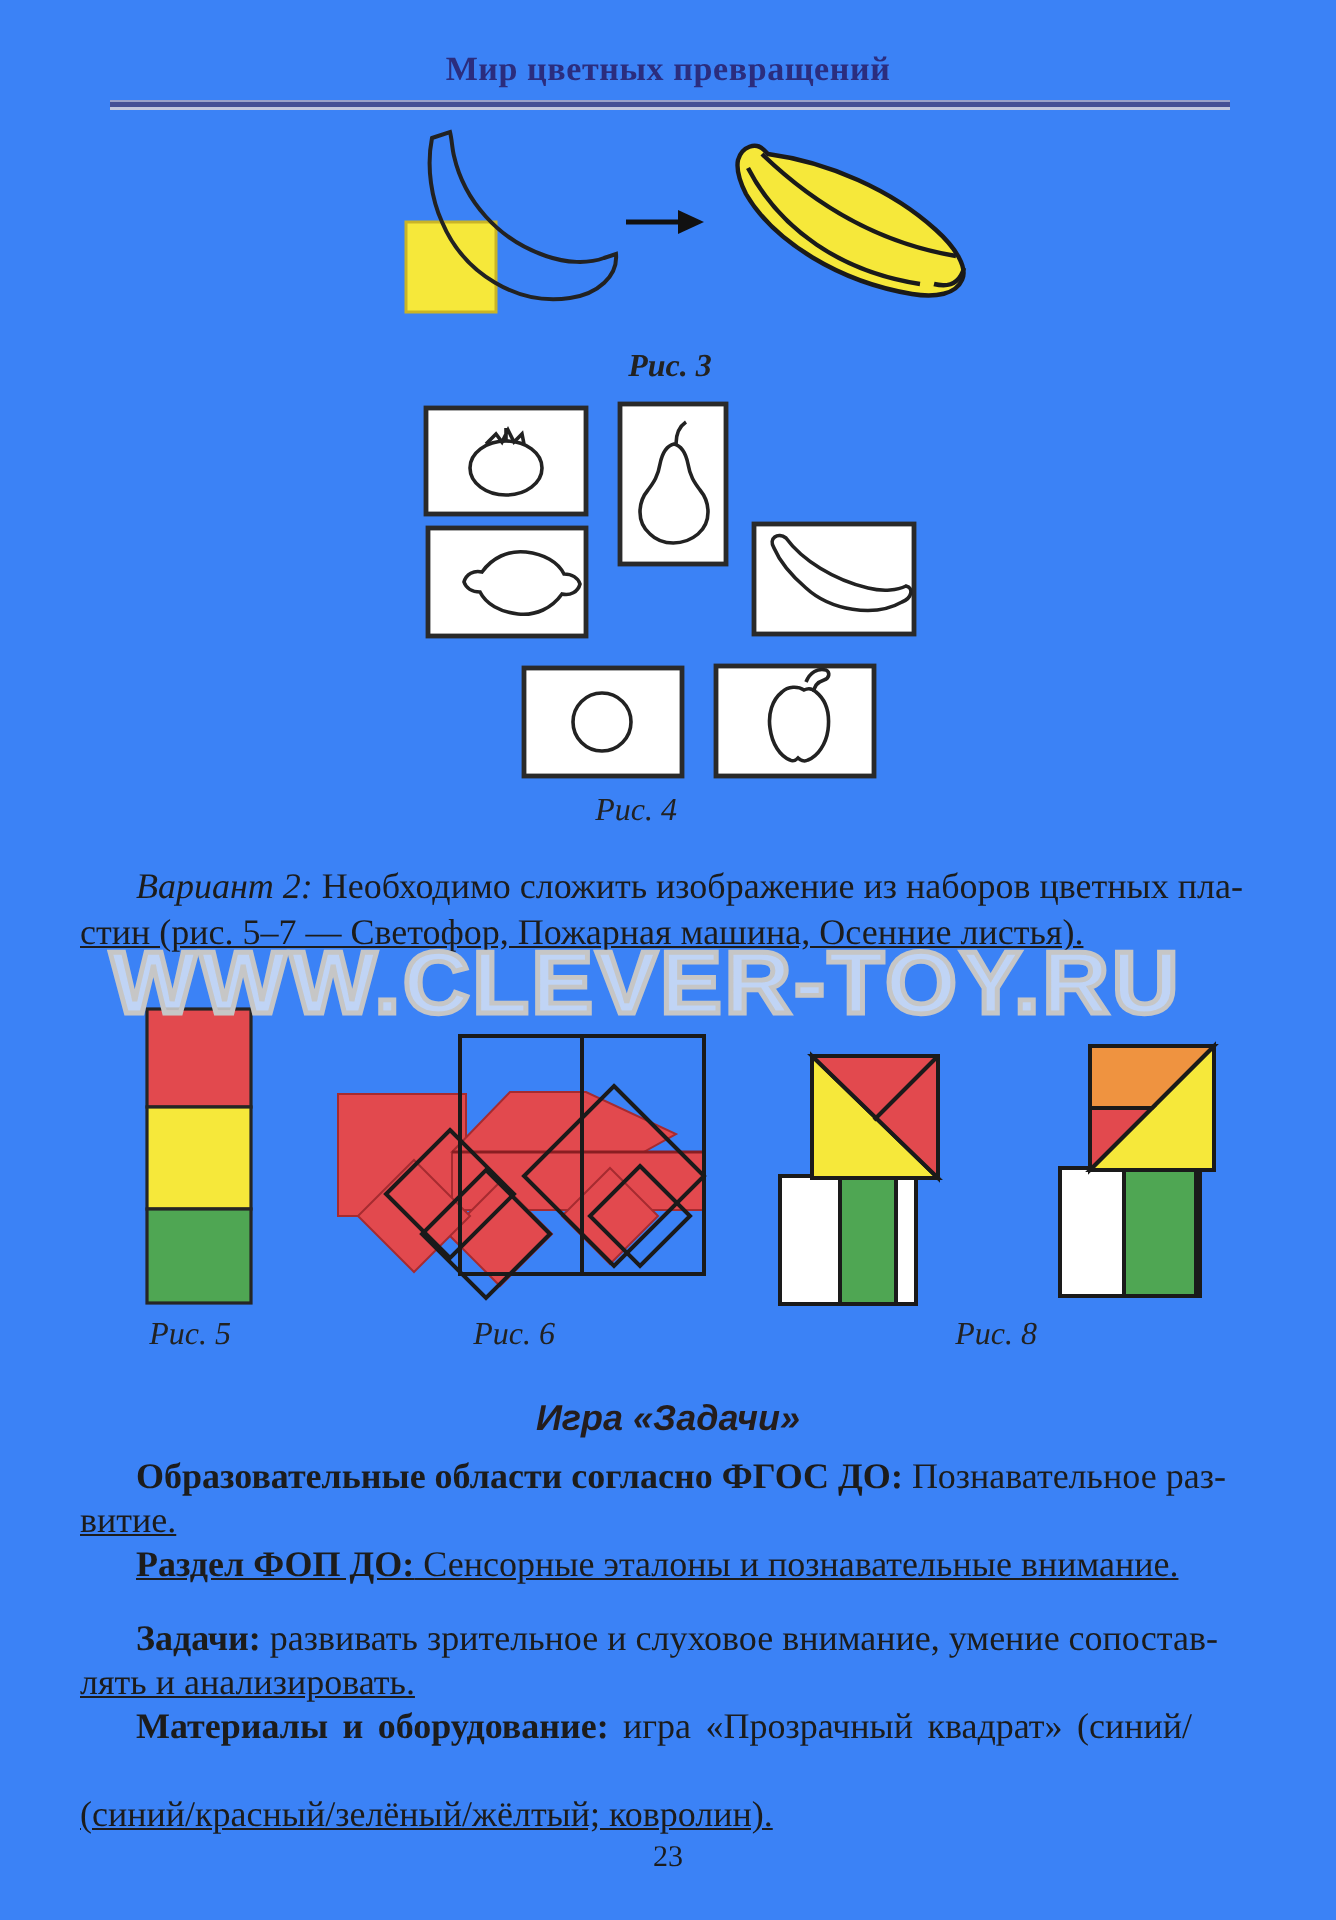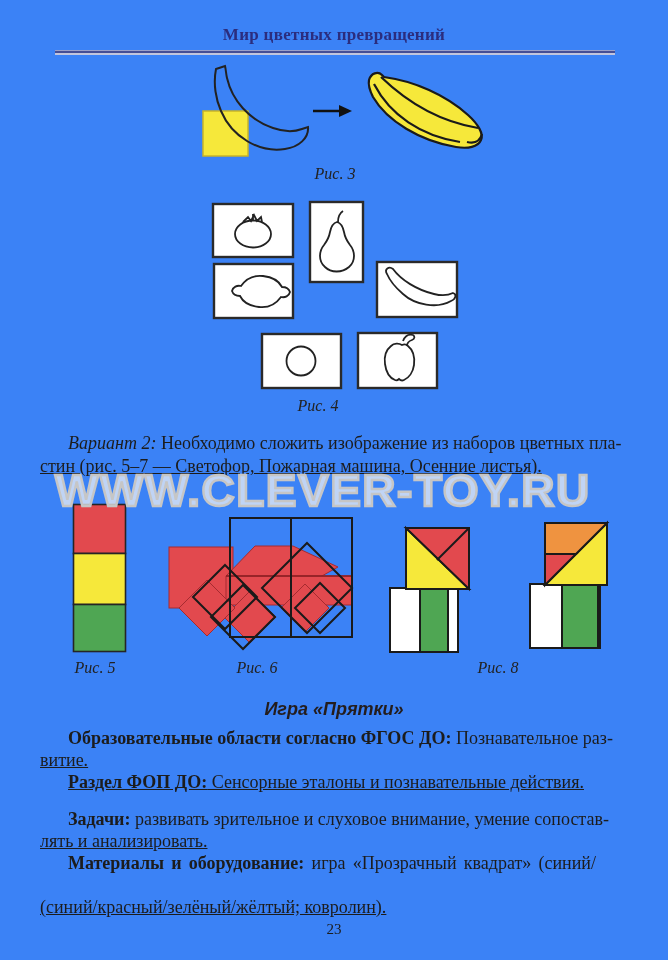--- a/index.html
+++ b/index.html
@@ -70,21 +70,21 @@
       </g>
 
       <g stroke="#1a1a1a" stroke-width="2.2">
         <path d="M199,16 c2,-7 9,-9 13,-5 l2,2 c30,4 62,18 84,38 c10,9 16,19 13,25 c-3,7 -13,9 -25,7 c-36,-6 -69,-26 -83,-50 c-3,-6 -5,-12 -4,-17 z" fill="#f6e83a"></path>
         <path d="M211,13 c28,27 61,45 97,51" fill="none"></path>
         <path d="M204,20 c16,31 47,52 86,58" fill="none"></path>
         <path d="M297,78 c8,2 13,-1 15,-8" fill="none"></path>
       </g>
     </svg>
   </div>
-  <div class="abs caption" style="top:165px;left:270px;width:130px;">Рис. 3</div>
+  <div class="abs caption" style="top:175px;left:270px;width:130px;font-weight:bold;">Рис. 3</div>
 
   <div class="abs fig" style="left:210px;top:200px;">
     <svg width="250" height="192" viewBox="0 0 250 192">
       <g fill="#ffffff" stroke="#2a2a2a" stroke-width="2.4">
         <rect x="3" y="4" width="80" height="53"></rect>
         <rect x="100" y="2" width="53" height="80"></rect>
         <rect x="4" y="64" width="79" height="54"></rect>
         <rect x="167" y="62" width="80" height="55"></rect>
         <rect x="52" y="134" width="79" height="54"></rect>
         <rect x="148" y="133" width="79" height="55"></rect>
@@ -173,26 +173,26 @@
       </g>
     </svg>
   </div>
 
   <div class="abs caption" style="top:659px;left:50px;width:90px;">Рис. 5</div>
   <div class="abs caption" style="top:659px;left:212px;width:90px;">Рис. 6</div>
   <div class="abs caption" style="top:659px;left:453px;width:90px;">Рис. 8</div>
 
   <div class="abs watermark">WWW.CLEVER-TOY.RU</div>
 
-  <div class="abs game-heading">Игра «Прятки»</div>
+  <div class="abs game-heading">Игра «Задачи»</div>
 
   <div class="abs textline lastline" style="top:749px;">витие.</div>
   <div class="abs textline indent" style="top:727px;"><span class="lead-bold">Образовательные области согласно ФГОС ДО:</span><span> Познавательное раз-</span></div>
 
-  <div class="abs textline lastline indent" style="top:771px;"><span class="lead-bold">Раздел ФОП ДО:</span><span> Сенсорные эталоны и познавательные действия.</span></div>
+  <div class="abs textline lastline indent" style="top:771px;"><span class="lead-bold">Раздел ФОП ДО:</span><span> Сенсорные эталоны и познавательные внимание.</span></div>
 
   <div class="abs textline indent" style="top:808px;"><span class="lead-bold">Задачи:</span><span> развивать зрительное и слуховое внимание, умение сопостав-</span></div>
   <div class="abs textline lastline" style="top:830px;">лять и анализировать.</div>
 
   <div class="abs textline indent" style="top:852px;"><span class="lead-bold">Материалы и оборудование:</span><span> игра «Прозрачный квадрат» (синий/</span></div>
   <div class="abs textline lastline" style="top:896px;">(синий/красный/зелёный/жёлтый; ковролин).</div>
 
   <div class="abs pagenum">23</div>
 
 </div>

